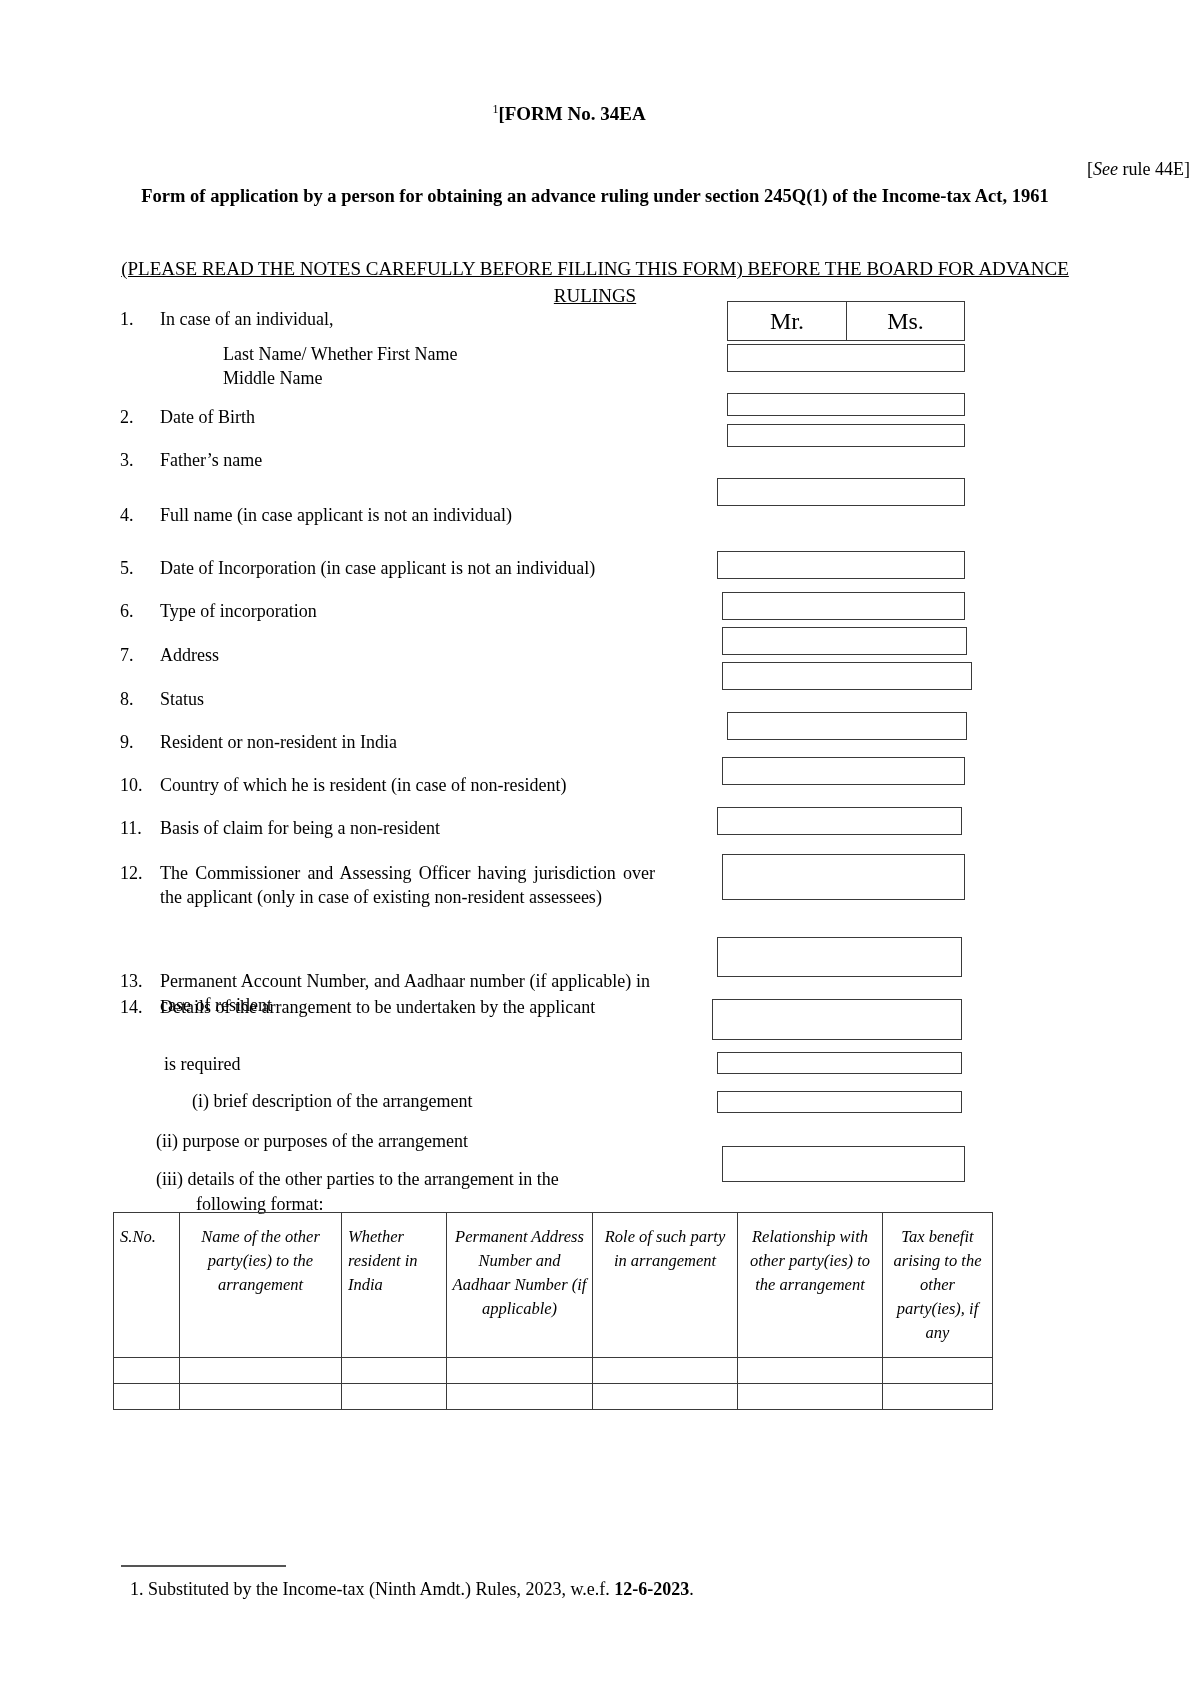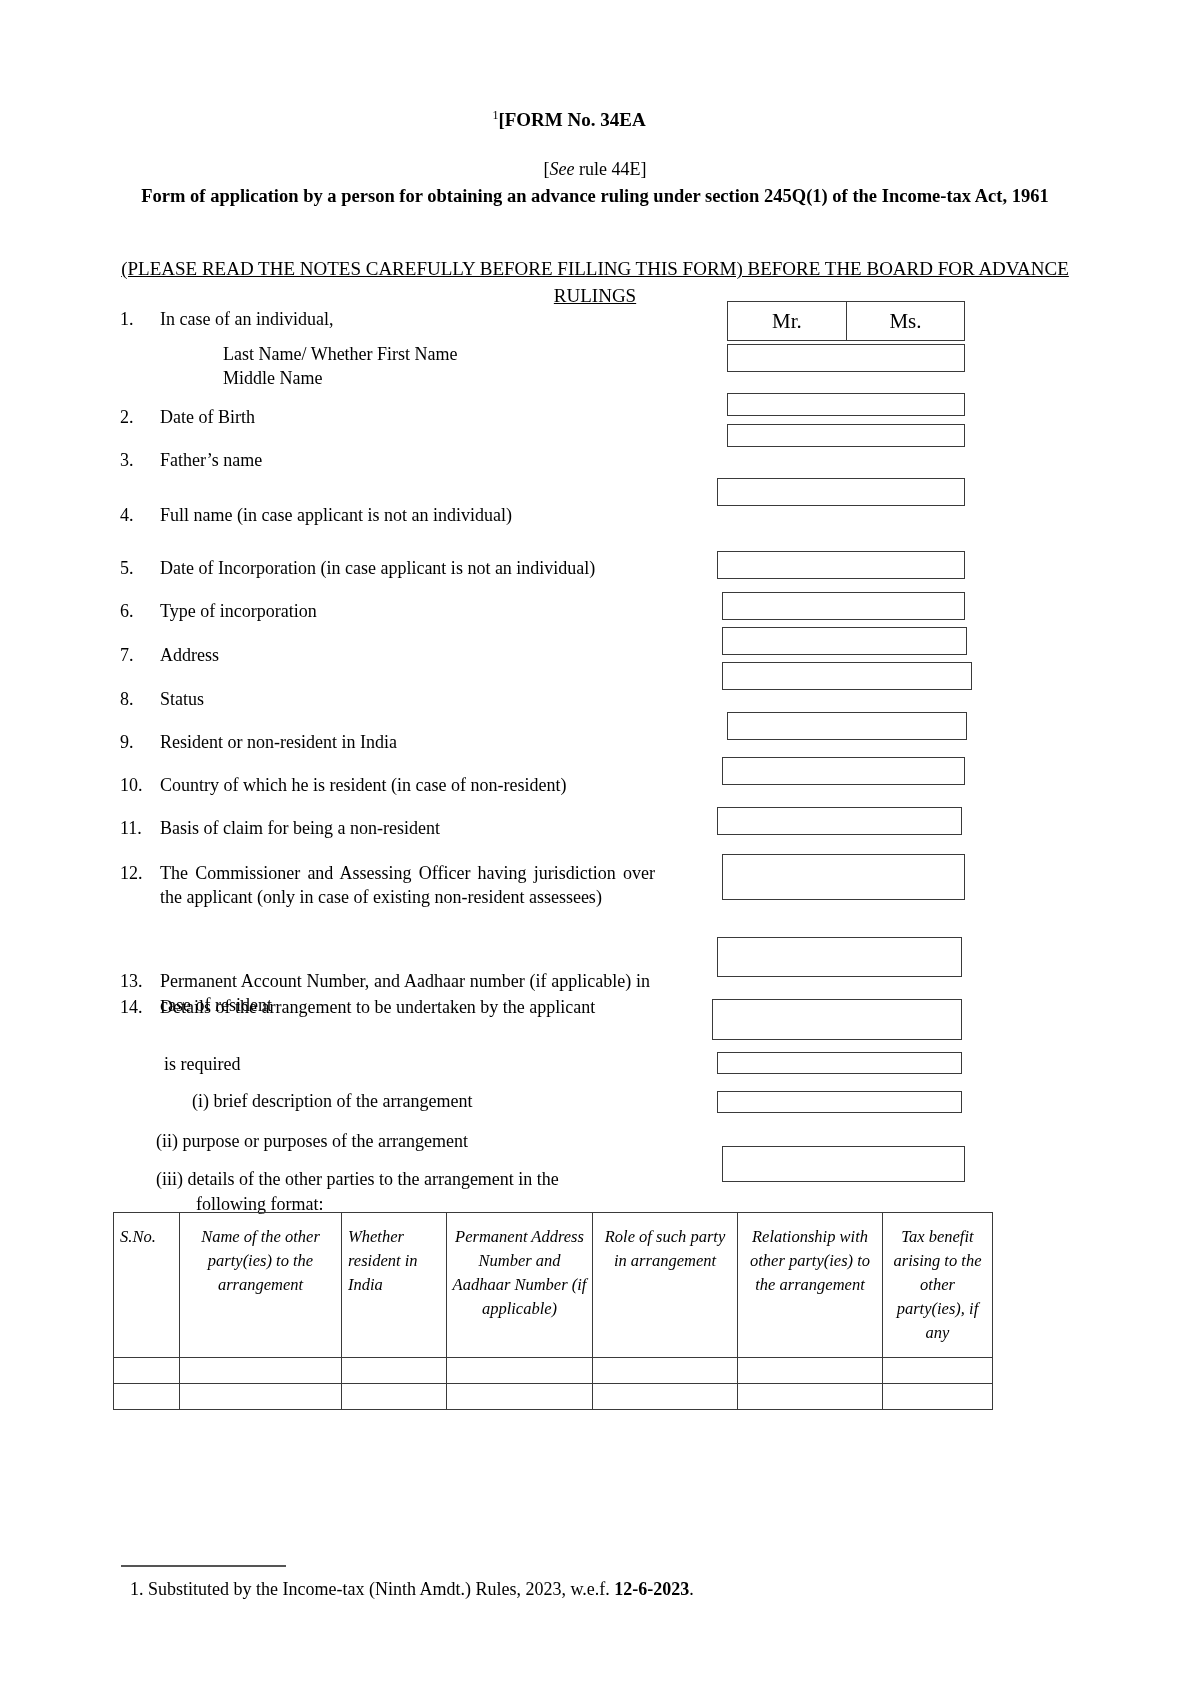--- a/index.html
+++ b/index.html
@@ -19,37 +19,37 @@
   .page {
     position: absolute;
     left: 0; top: 0;
     width: 1190px;
     height: 1683px;
   }
 
   
   .title-1 {
     position: absolute;
-    left: 0; top: 108px;
+    left: 0; top: 102px;
     width: 1138px;
     text-align: center;
     font-size: 19px;
     font-weight: bold;
     line-height: 1.25;
   }
   .title-1 sup {
     font-size: 12px;
     font-weight: normal;
     vertical-align: super;
   }
   .title-rule {
     position: absolute;
     left: 0; top: 158px;
     width: 1190px;
-    text-align: center;
+    text-align: right;
     font-size: 18px;
     line-height: 1.3;
   }
   .title-rule i { font-style: italic; }
 
   .title-2 {
     position: absolute;
     left: 128px; top: 183px;
     width: 934px;
     text-align: center;
@@ -103,21 +103,21 @@
     position: absolute;
     box-sizing: border-box;
     border: 1.8px solid #3a3a3a;
     display: flex;
   }
   .mrms > div {
     flex: 1 1 50%;
     display: flex;
     align-items: center;
     justify-content: center;
-    font-size: 21px;
+    font-size: 24px;
     box-sizing: border-box;
   }
   .mrms > div + div { border-left: 1.8px solid #3a3a3a; }
 
   
   .ptable {
     position: absolute;
     left: 113px;
     top: 1212px;
     width: 879px;

